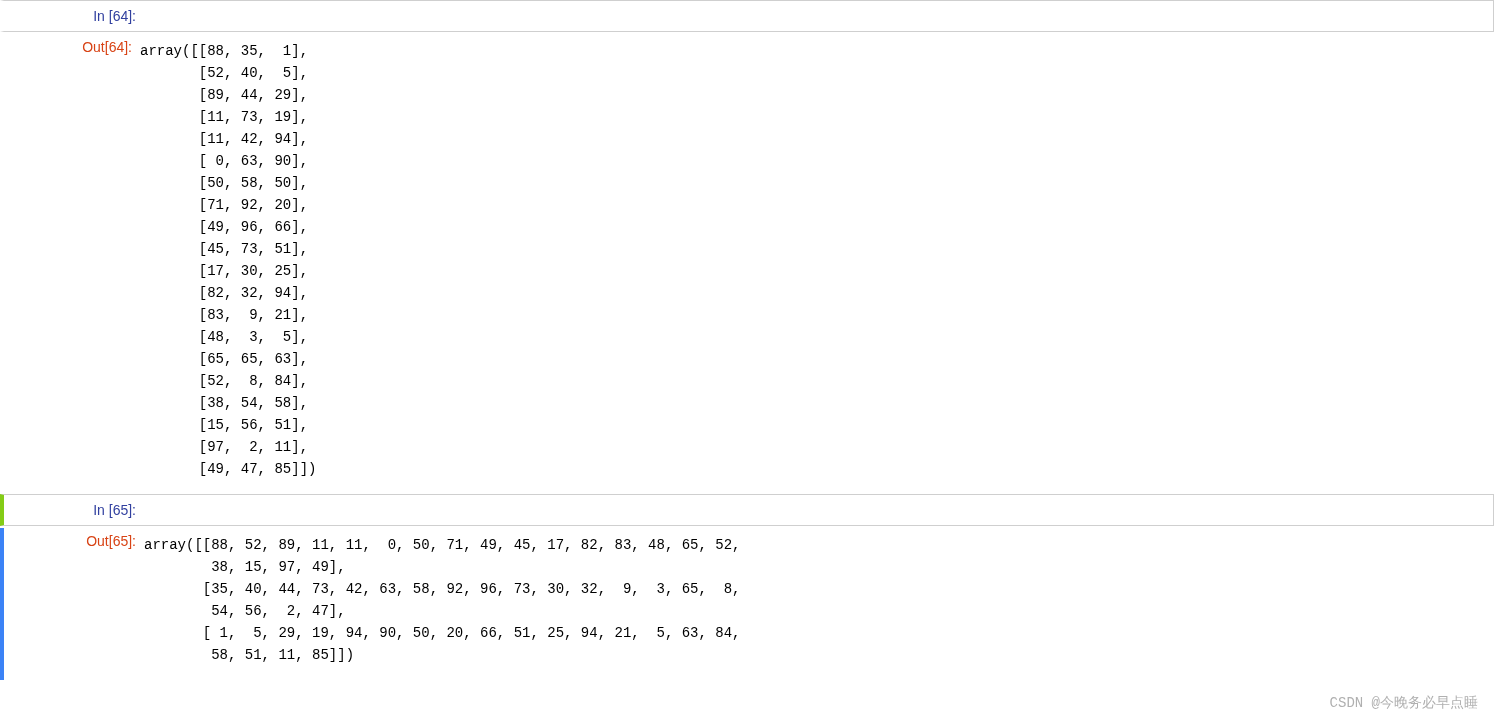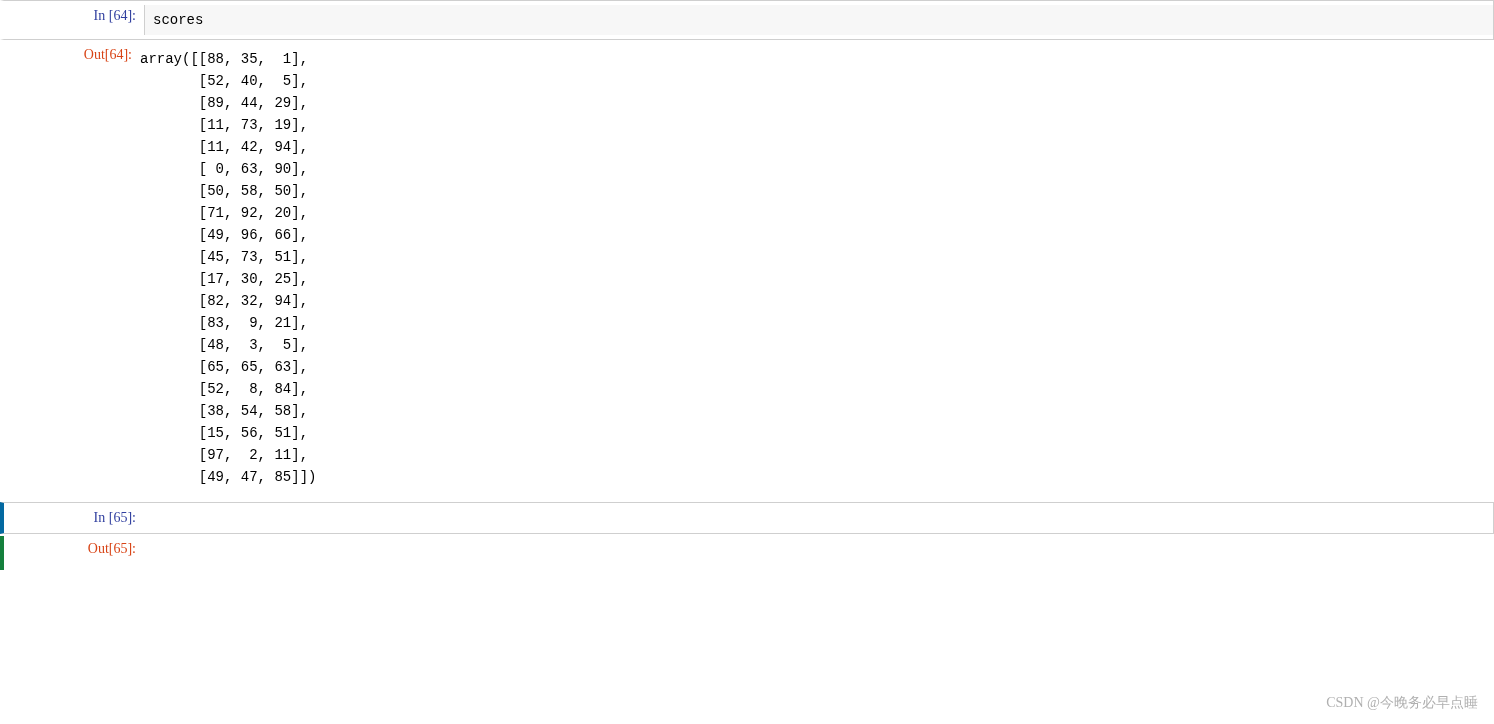--- a/index.html
+++ b/index.html
@@ -19,32 +19,32 @@
       align-items: flex-start;
       padding: 4px 0;
     }
     .cell.input-cell {
       border: 1px solid #cfcfcf;
       border-left: 4px solid transparent;
       background: #ffffff;
       margin-bottom: 2px;
     }
     .cell.input-cell.selected {
-      border-left: 4px solid #0369a1;
+      border-left: 4px solid #84cc16;
     }
     .cell.output-cell {
       padding-top: 2px;
       padding-bottom: 10px;
     }
     .prompt {
       width: 140px;
       min-width: 140px;
       text-align: right;
       padding-right: 8px;
-      font-family: Liberation Serif, serif;
+      font-family: Liberation Sans, sans-serif;
       font-size: 14px;
       line-height: 22px;
     }
     .prompt .in {
       color: #303f9f;
     }
     .prompt .out {
       color: #d84315;
       margin-top: 48px;
     }
@@ -63,31 +63,30 @@
     .output-cell .content {
       padding: 4px 8px 4px 0;
       white-space: pre;
     }
     .watermark {
       position: fixed;
       bottom: 12px;
       right: 16px;
       color: #b0b0b0;
       font-size: 14px;
-      font-family: Liberation Serif, serif;
+      font-family: Liberation Mono, monospace;
     }
   </style>
 </head>
 <body>
 
 <div class="cell input-cell">
   <div class="prompt">
     <span class="in">In  [64]:</span>
   </div>
-  <div class="content">scores</div>
 </div>
 
 <div class="cell output-cell">
   <div class="prompt">
     <span class="out">Out[64]:</span>
   </div>
   <div class="content">array([[88, 35,  1],
        [52, 40,  5],
        [89, 44, 29],
        [11, 73, 19],
@@ -108,19 +107,25 @@
        [97,  2, 11],
        [49, 47, 85]])</div>
 </div>
 
 <div class="cell input-cell selected">
   <div class="prompt">
     <span class="in">In  [65]:</span>
   </div>
 </div>
 
-<div class="cell output-cell" style="border-left:4px solid #15803d;">
+<div class="cell output-cell" style="border-left:4px solid #3b82f6;">
   <div class="prompt">
     <span class="out">Out[65]:</span>
   </div>
+  <div class="content">array([[88, 52, 89, 11, 11,  0, 50, 71, 49, 45, 17, 82, 83, 48, 65, 52,
+        38, 15, 97, 49],
+       [35, 40, 44, 73, 42, 63, 58, 92, 96, 73, 30, 32,  9,  3, 65,  8,
+        54, 56,  2, 47],
+       [ 1,  5, 29, 19, 94, 90, 50, 20, 66, 51, 25, 94, 21,  5, 63, 84,
+        58, 51, 11, 85]])</div>
 </div>
 
 <div class="watermark">CSDN @今晚务必早点睡</div>
 
 </body></html>

